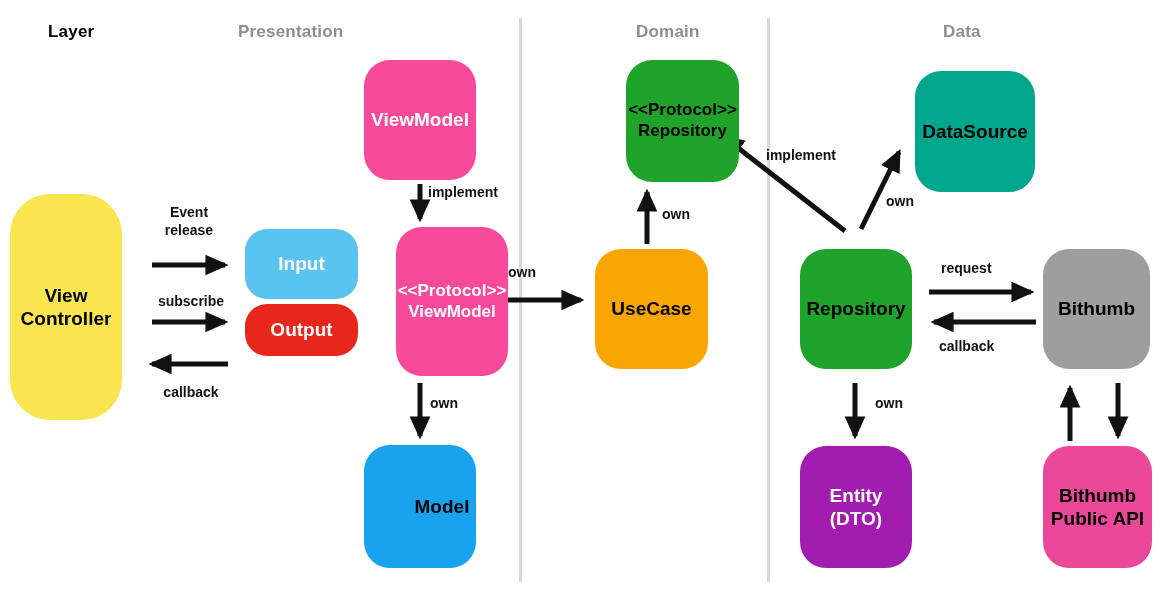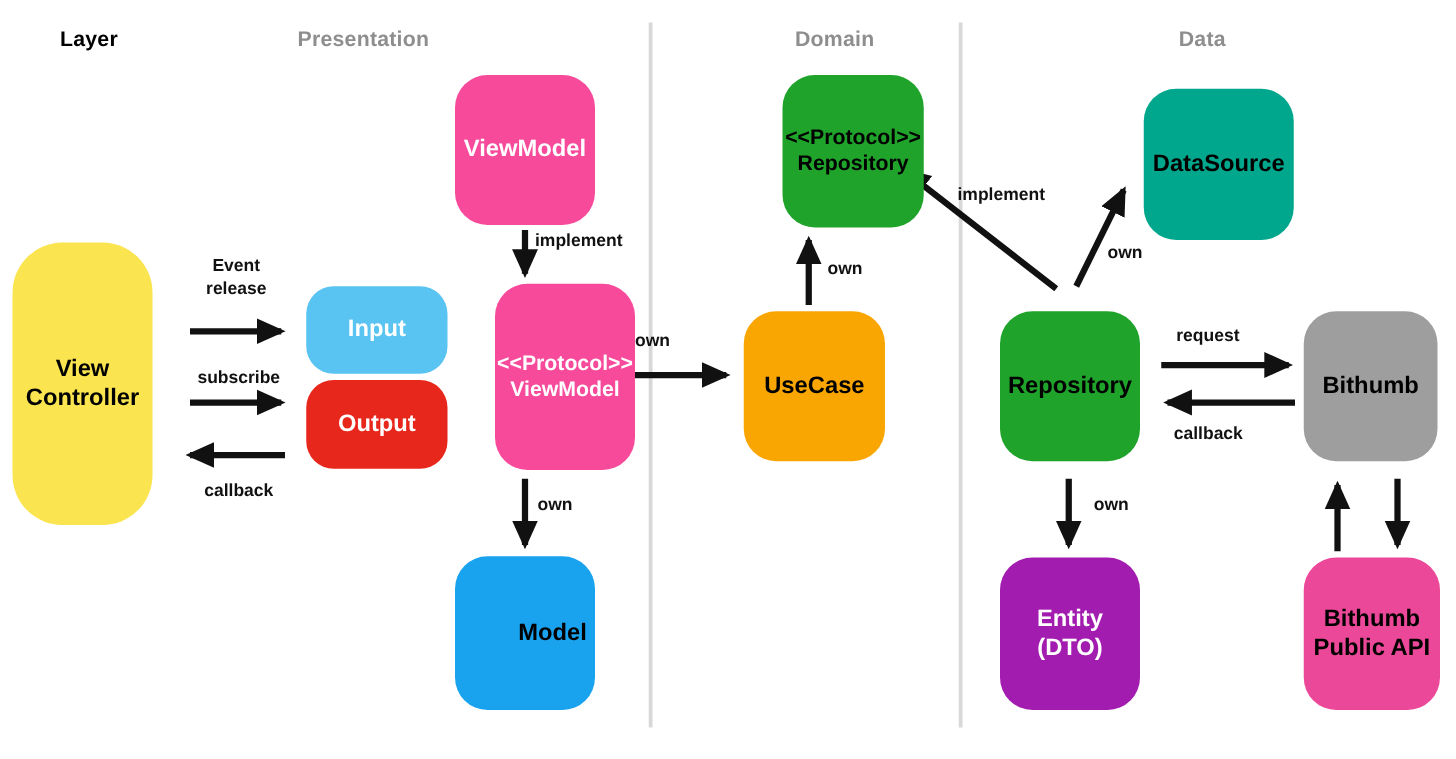--- a/index.html
+++ b/index.html
@@ -90,21 +90,21 @@
     <line x1="855" y1="383" x2="855" y2="436" marker-end="url(#ah)"></line>
     <line x1="1070" y1="441" x2="1070" y2="388" marker-end="url(#ah)"></line>
     <line x1="1118" y1="383" x2="1118" y2="436" marker-end="url(#ah)"></line>
   </svg>
 
   <div class="node r-xl" style="left: 10px; top: 194px; width: 112px; height: 226px; background-color: rgb(250, 228, 79); color: rgb(0, 0, 0);">View
 Controller</div>
 
   <div class="node r-md" style="left: 245px; top: 229px; width: 113px; height: 70px; background-color: rgb(89, 195, 242); color: rgb(255, 255, 255);">Input</div>
 
-  <div class="node r-md" style="left: 245px; top: 304px; width: 113px; height: 71px; background-color: rgb(232, 39, 28); color: rgb(255, 255, 255);">Output</div>
+  <div class="node r-md" style="left: 245px; top: 304px; width: 113px; height: 52px; background-color: rgb(232, 39, 28); color: rgb(255, 255, 255);">Output</div>
 
   <div class="node r-lg" style="left: 364px; top: 60px; width: 112px; height: 120px; background-color: rgb(247, 74, 155); color: rgb(255, 255, 255);">ViewModel</div>
 
   <div class="node r-lg proto" style="left: 364px; top: 227px; width: 112px; height: 149px; background-color: rgb(247, 74, 155); color: rgb(255, 255, 255);">&lt;&lt;Protocol&gt;&gt;
 ViewModel</div>
 
   <div class="node r-lg" style="left: 364px; top: 445px; width: 112px; height: 123px; background-color: rgb(25, 163, 238); color: rgb(0, 0, 0); padding-left: 44px;">Model</div>
 
   <div class="node r-lg proto" style="left: 594px; top: 60px; width: 113px; height: 122px; background-color: rgb(31, 163, 43); color: rgb(0, 0, 0);">&lt;&lt;Protocol&gt;&gt;
 Repository</div>

